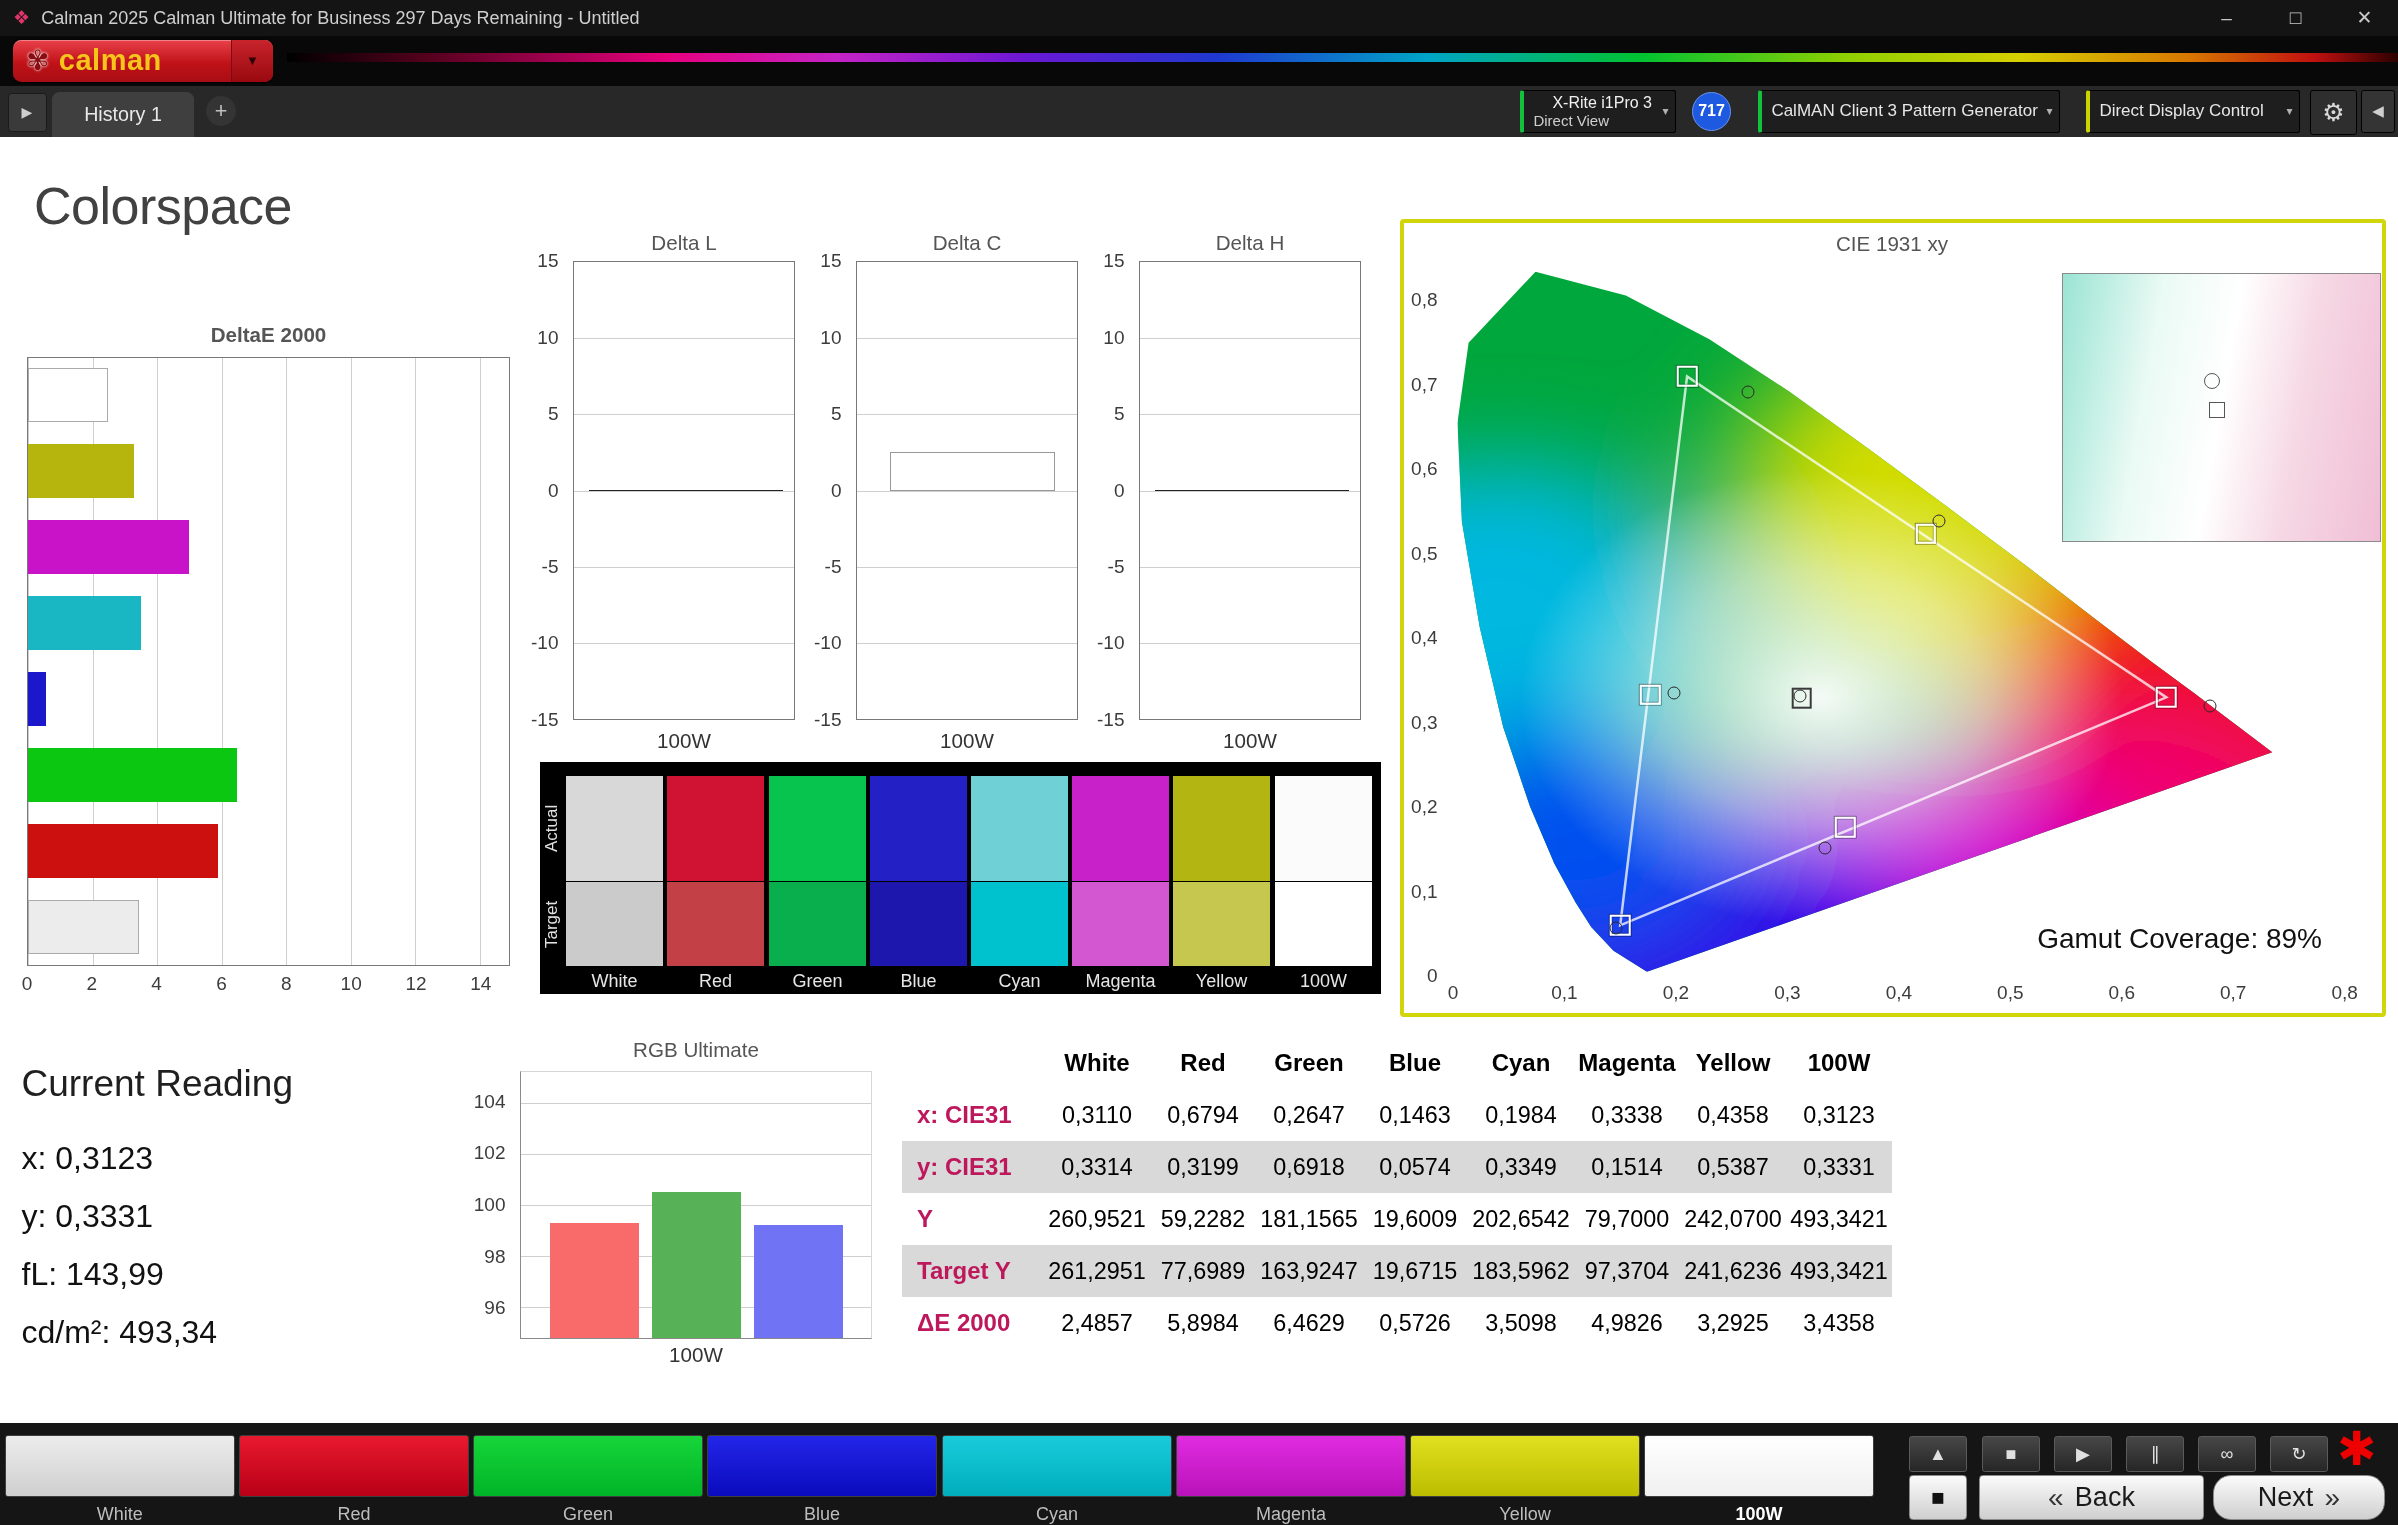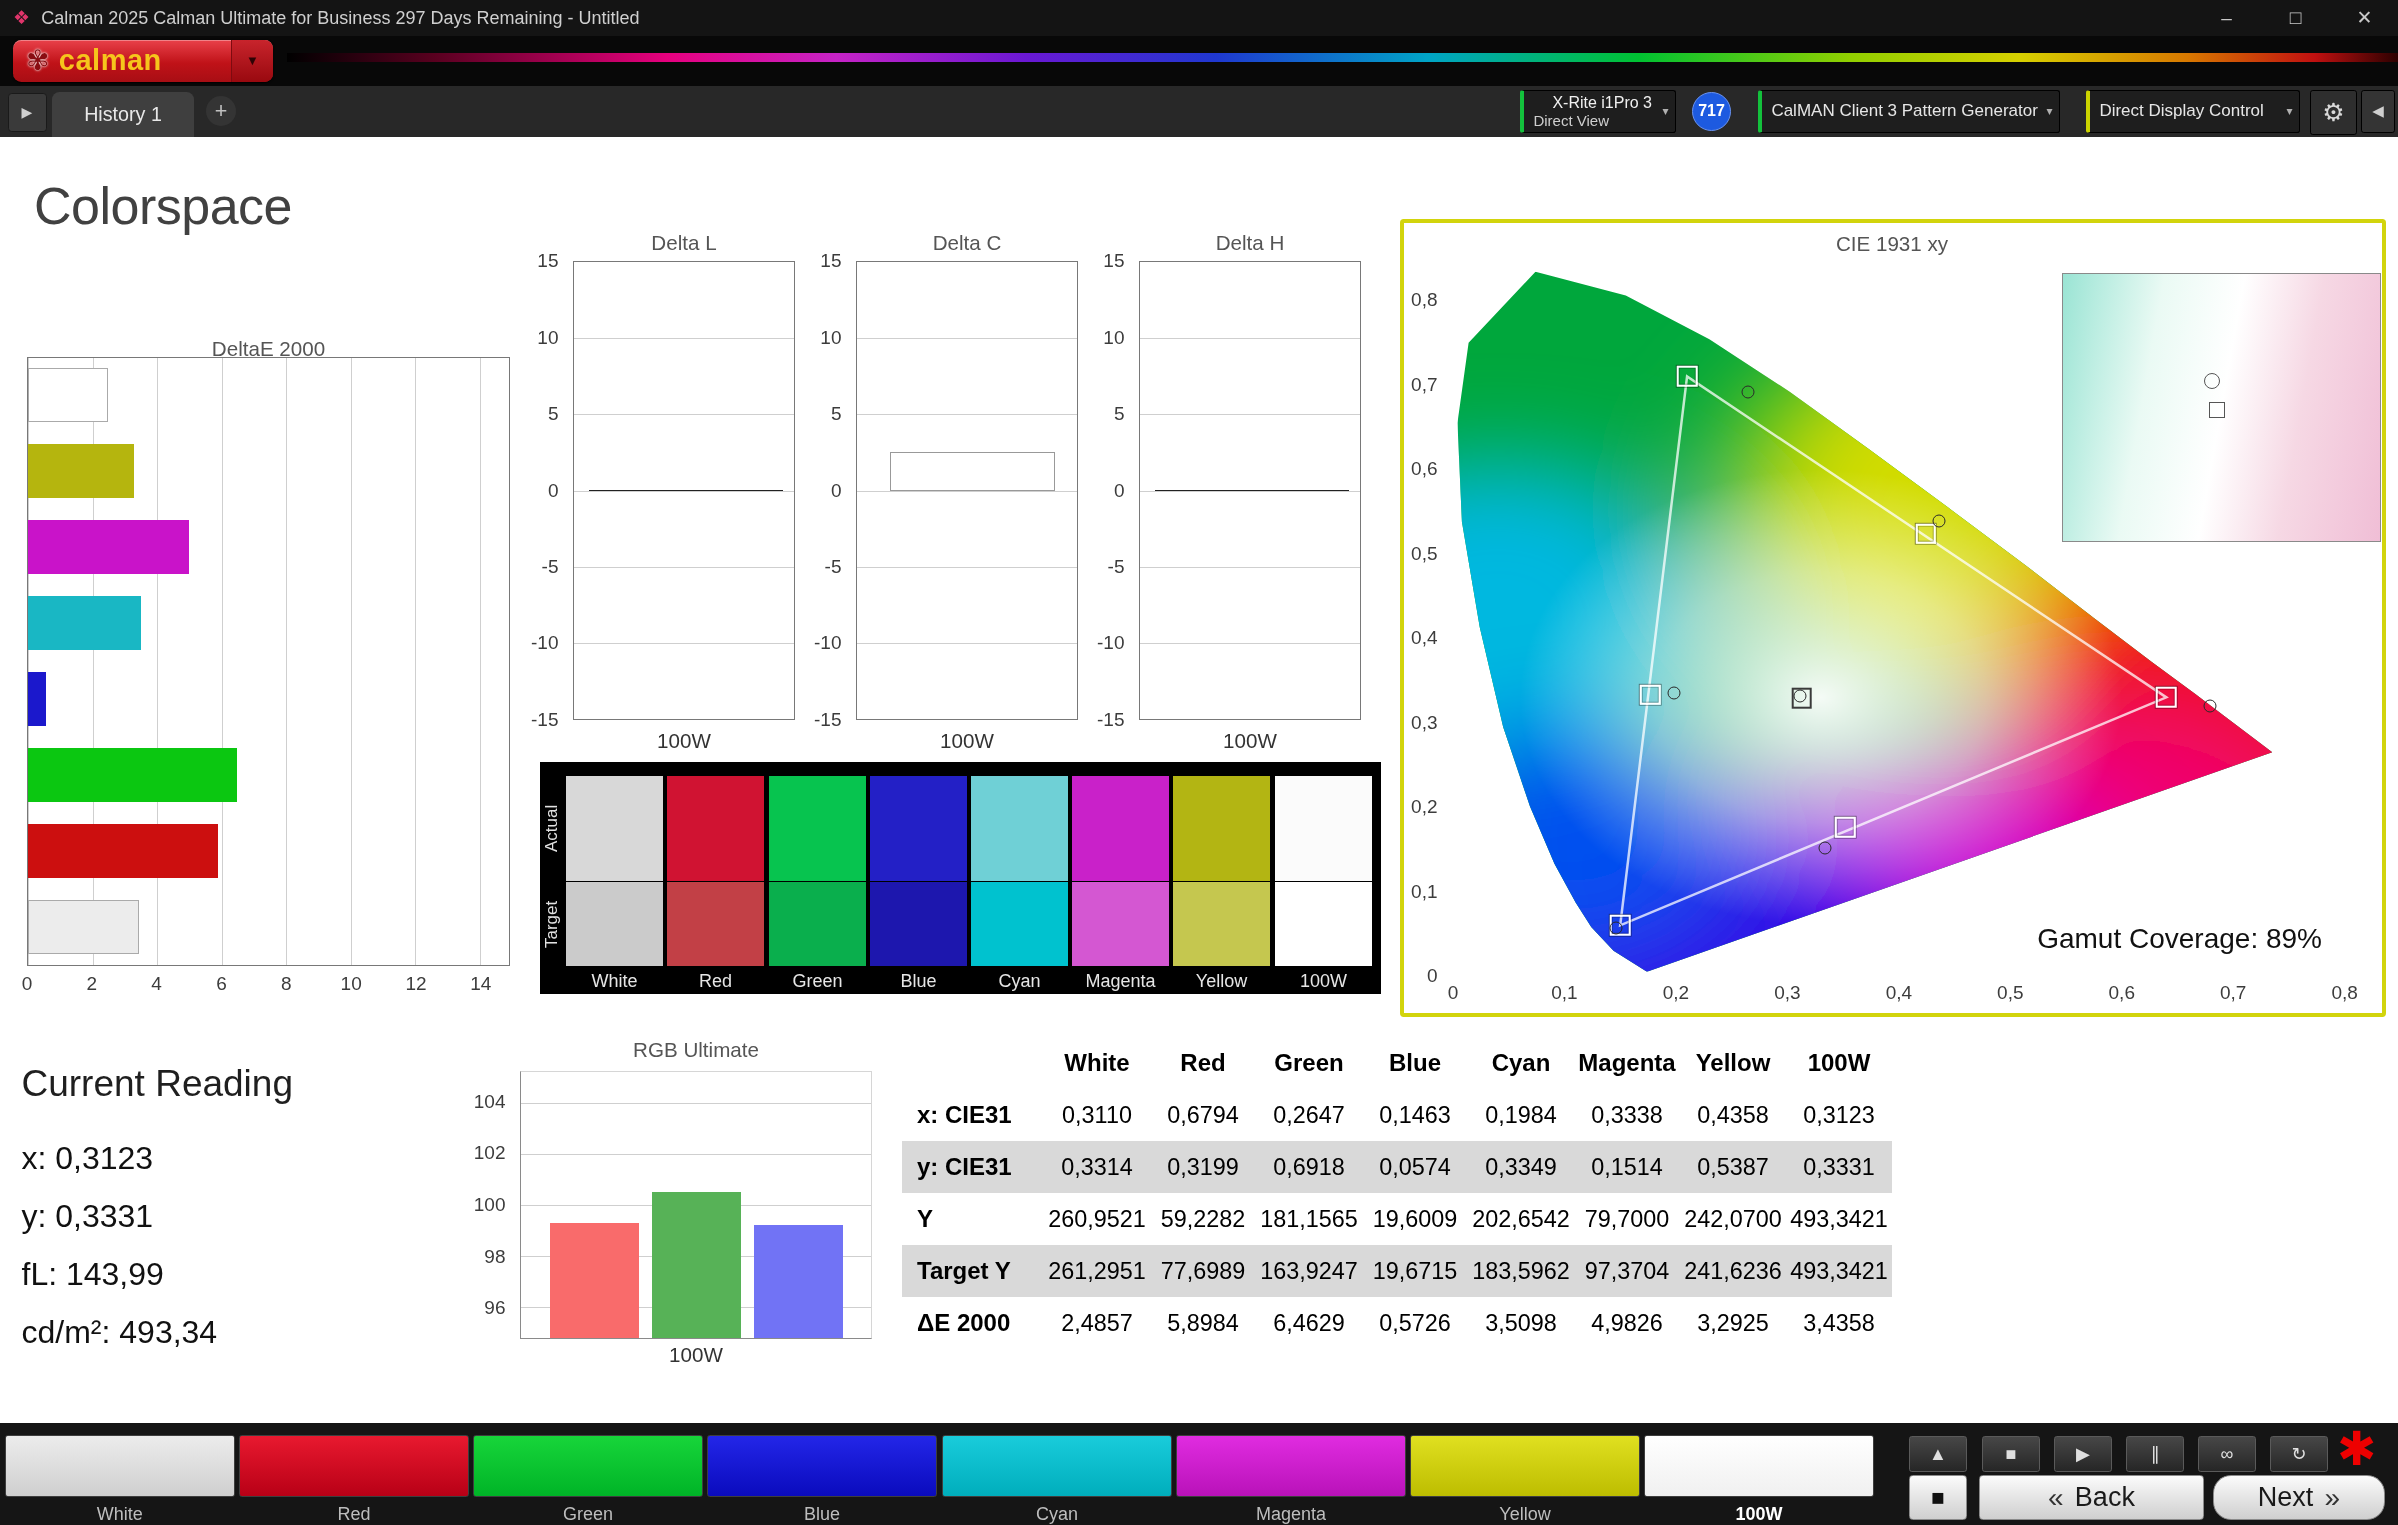--- a/index.html
+++ b/index.html
@@ -41,21 +41,21 @@
   .main{position:absolute;left:0;top:137px;width:2399px;height:1286px;background:#fff;}
   .page-title{position:absolute;left:34px;top:39px;margin:0;font-size:52px;font-weight:400;color:#414141;letter-spacing:-0.5px;}
   .chart-title{position:absolute;text-align:center;font-size:20.6px;color:#555;}
   .xlabel{position:absolute;text-align:center;font-size:20.6px;color:#333;}
   .xtick{position:absolute;top:0;transform:translateX(-50%);font-size:19px;color:#3c3c3c;}
   .ytick{position:absolute;right:7.5px;transform:translateY(-50%);font-size:19px;color:#3c3c3c;}
   .vgrid{position:absolute;top:0;bottom:0;width:0.9px;background:#cfcfcf;z-index:1;}
   .hgrid{position:absolute;left:0;right:0;height:0.9px;background:#cfcfcf;z-index:1;}
   
   #deltae{position:absolute;left:27px;top:184px;width:483px;}
-  #deltae .chart-title{left:0;top:16px;width:483px;}
+  #deltae .chart-title{left:0;top:2px;width:483px;font-weight:bold;}
   #deltae-plot{position:absolute;left:0;top:36px;width:483px;height:609px;border:0.9px solid #787878;background:#fff;box-sizing:border-box;}
   #deltae-xlabels{position:absolute;left:0;top:652px;width:483px;height:24px;}
   .debar-row{position:absolute;left:0;width:100%;height:54px;}
   .debar{position:absolute;left:0;top:0;height:100%;z-index:2;box-sizing:border-box;}
   
   .mini{position:absolute;width:281px;height:534px;}
   .mini .chart-title{left:52px;top:0;width:222px;}
   .mini-plot{position:absolute;left:52px;top:30px;width:222px;height:459px;border:0.9px solid #787878;background:#fff;box-sizing:border-box;}
   .mini-ylabels{position:absolute;left:0;top:30px;width:45px;height:459px;}
   .mini .xlabel{left:52px;top:498px;width:222px;}
@@ -92,21 +92,21 @@
   #rgb{position:absolute;left:468px;top:901px;width:412px;}
   #rgb .chart-title{left:52px;top:0;width:352px;}
   #rgb-plot{position:absolute;left:52px;top:33px;width:352px;height:268px;border-left:0.9px solid #8a8a8a;border-bottom:0.9px solid #8a8a8a;border-top:0.9px solid #d6d6d6;border-right:0.9px solid #d6d6d6;background:#fff;box-sizing:border-box;}
   #rgb-ylabels{position:absolute;left:0;top:33px;width:45px;height:268px;}
   #rgb-bars{position:absolute;left:0;right:0;top:0;bottom:0;display:flex;align-items:flex-end;justify-content:center;gap:13px;z-index:2;}
   .rgb-bar{width:89px;}
   #rgb .xlabel{left:52px;top:305px;width:352px;}
   
   #data-table{position:absolute;left:902px;top:900px;display:grid;grid-template-columns:142px repeat(8,106px);grid-auto-rows:52px;}
   .th{display:flex;align-items:center;justify-content:center;font-size:24px;font-weight:bold;color:#000;}
-  .rlabel{display:flex;align-items:center;padding-left:15px;font-size:24px;font-weight:bold;color:#000000;box-sizing:border-box;}
+  .rlabel{display:flex;align-items:center;padding-left:15px;font-size:24px;font-weight:bold;color:#be185d;box-sizing:border-box;}
   .td{display:flex;align-items:center;justify-content:center;font-size:23.4px;color:#000;}
   .shaded{background:#d9d9d9;}
   
   .bottombar{position:absolute;left:0;top:1423px;width:2399px;height:102px;background:#151515;}
   .pattern-btn{position:absolute;top:12px;width:230px;height:86px;}
   .pattern-swatch{position:absolute;top:0;left:0;right:0;height:60px;border:0.9px solid #3e3e3e;border-radius:2.8px;}
   .pattern-label{position:absolute;top:69px;width:100%;text-align:center;font-size:18px;color:#bdbdbd;}
   .pattern-label.bold{color:#fff;font-weight:bold;}
   .transport-btn{position:absolute;top:13px;width:58px;height:36px;background:linear-gradient(180deg,#474747,#262626);border:0.9px solid #5a5a5a;border-radius:2.8px;color:#e0e0e0;display:flex;align-items:center;justify-content:center;font-size:18px;box-sizing:border-box;}
   .silver-btn{position:absolute;top:52px;height:45px;background:linear-gradient(180deg,#fbfbfb,#cfcfcf);border:0.9px solid #8a8a8a;border-radius:3.7px;color:#1a1a1a;display:flex;align-items:center;justify-content:center;font-size:27px;box-sizing:border-box;gap:11.2px;}

